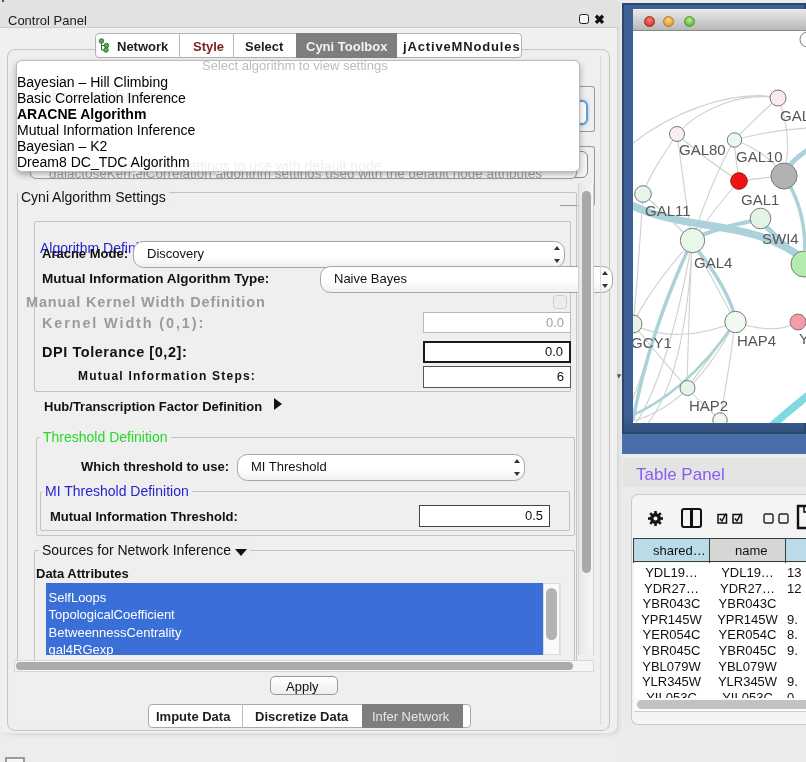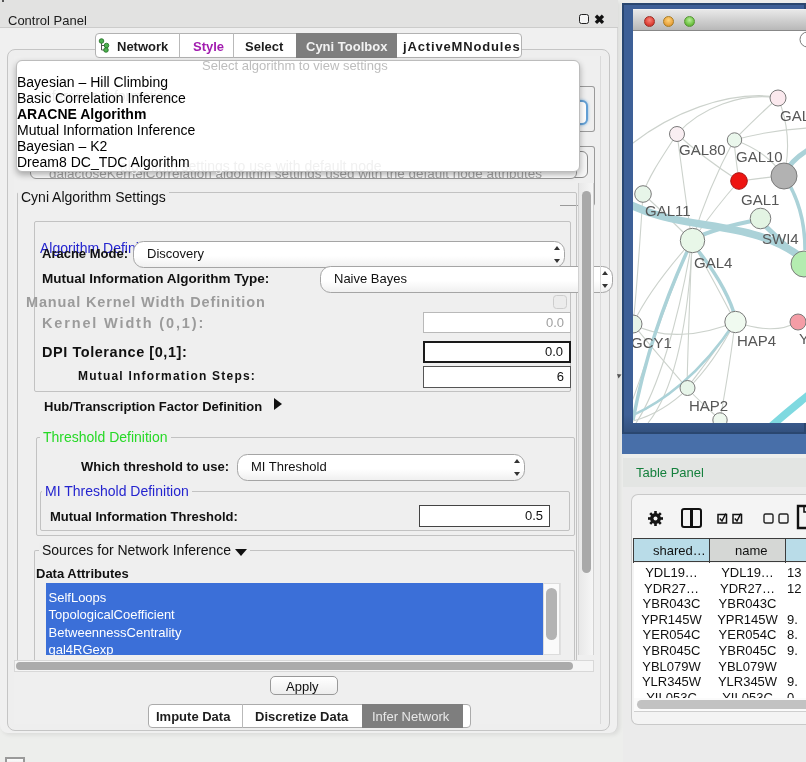--- a/index.html
+++ b/index.html
@@ -45,21 +45,21 @@
 <div class="abs" style="left:233px;top:33px;width:1px;height:25px;background:#b9b9b9;"></div>
 <div class="abs" style="left:296px;top:33px;width:101px;height:25px;background:#7e7e7e;"></div>
 
 <svg class="abs" style="left:98px;top:38px;" width="13" height="15" viewBox="0 0 13 15">
   <path d="M 3.5,3 L 3.5,12 M 3.5,7.5 L 8,7.5 M 3.5,12 L 7.5,12" fill="none" stroke="#555" stroke-width="1"></path>
   <circle cx="3.5" cy="3" r="2.3" fill="#4db14f" stroke="#1d6b1f" stroke-width="0.8"></circle>
   <circle cx="8.5" cy="7.5" r="2.3" fill="#4db14f" stroke="#1d6b1f" stroke-width="0.8"></circle>
   <circle cx="8" cy="12" r="2.3" fill="#4db14f" stroke="#1d6b1f" stroke-width="0.8"></circle>
 </svg>
 <div class="lb b" style="left:117px;top:40px;color:#1d1d1d;">Network</div>
-<div class="lb b" style="left:193px;top:40px;color:#a21caf;">Style</div>
+<div class="lb b" style="left:193px;top:40px;color:#7f1d1d;">Style</div>
 <div class="lb b" style="left:245px;top:40px;color:#1d1d1d;">Select</div>
 <div class="lb b" style="left:306px;top:40px;color:#f2f2f2;">Cyni Toolbox</div>
 <div class="lb b" style="left:403px;top:40px;color:#1d1d1d;letter-spacing:0.85px;">jActiveMNodules</div>
 
 <div class="abs" style="left:560px;top:86px;width:35px;height:46px;border:1px solid #9a9a9a;border-left:none;border-radius:0 3px 3px 0;"></div>
 <div class="abs" style="left:556px;top:100px;width:32px;height:25px;border:2px solid #639fd4;border-radius:6px;background:#fff;box-shadow:0 0 3px #7db4e0;"></div>
 <div class="abs" style="left:548px;top:151px;width:40px;height:27px;border:1.5px solid #8a8a8a;border-radius:6px;background:#f6f6f6;"></div>
 <div class="abs" style="left:560px;top:146px;width:35px;height:60px;border:1px solid #9a9a9a;border-left:none;border-radius:0 3px 3px 0;"></div>
 
 <div class="abs" style="left:30px;top:150px;width:547px;height:29px;border:1px solid #9a9a9a;
@@ -87,21 +87,21 @@
     <span class="arrD"></span>
 </div>
 
 <div class="lb b" style="left:26px;top:295px;font-size:14.5px;letter-spacing:0.85px;color:#9b9b9b;">Manual Kernel Width Definition</div>
 <div class="abs" style="left:553px;top:295px;width:14px;height:14px;background:#ececec;border:1px solid #cdcdcd;border-radius:3.5px;"></div>
 
 <div class="lb b" style="left:42px;top:316px;font-size:14.5px;letter-spacing:1.85px;color:#9b9b9b;">Kernel Width (0,1):</div>
 <div class="fld" style="left:423px;top:312px;width:148px;height:21px;border:1px solid #b9b9b9;
   color:#a0a0a0;line-height:19px;">0.0</div>
 
-<div class="lb b" style="left:42px;top:345px;font-size:14.5px;letter-spacing:0.55px;">DPI Tolerance [0,1]:</div>
+<div class="lb b" style="left:42px;top:345px;font-size:14.5px;letter-spacing:0.55px;">DPI Tolerance [0,2]:</div>
 <div class="fld" style="left:423px;top:341px;width:148px;height:22px;border:2px solid #1a1a1a;
   line-height:18px;">0.0</div>
 
 <div class="lb b" style="left:42px;top:370px;font-size:12px;letter-spacing:1.2px;margin-left:36px;">Mutual Information Steps:</div>
 <div class="fld" style="left:423px;top:366px;width:148px;height:22px;border:1px solid #555;
   line-height:20px;">6</div>
 
 <div class="lb b" style="left:44px;top:400px;">Hub/Transcription Factor Definition</div>
 <div class="abs" style="left:274px;top:398px;width:0;height:0;border-top:6px solid transparent;border-bottom:6px solid transparent;border-left:8px solid #111;"></div>
 
@@ -239,21 +239,21 @@
     <text x="762" y="244">SWI4</text>
     <text x="631" y="348">GCY1</text>
     <text x="737" y="346">HAP4</text>
     <text x="799" y="344">YL</text>
     <text x="689" y="411">HAP2</text>
   </g>
 </svg>
 </div>
 
 <div class="abs" style="left:623px;top:458px;width:183px;height:29px;background:#e3e5e3;"></div>
-<div class="lb" style="left:636px;top:466px;font-size:13px;color:#15803d;">Table Panel</div>
+<div class="lb" style="left:636px;top:466px;font-size:17px;color:#8b5cf6;">Table Panel</div>
 <div class="abs" style="left:623px;top:487px;width:183px;height:275px;background:#ebebeb;"></div>
 
 <div class="abs" style="left:631px;top:494px;width:180px;height:231px;background:#f4f4f4;
   border:1px solid #c9c9c9;border-radius:7px 0 0 7px;border-right:none;"></div>
 
 <svg class="abs" style="left:647px;top:510px;" width="17" height="17" viewBox="0 0 17 17">
   <g stroke="#151515" stroke-width="2.6">
     <line x1="8.5" y1="1" x2="8.5" y2="16"></line>
     <line x1="1" y1="8.5" x2="16" y2="8.5"></line>
     <line x1="3.2" y1="3.2" x2="13.8" y2="13.8"></line>

